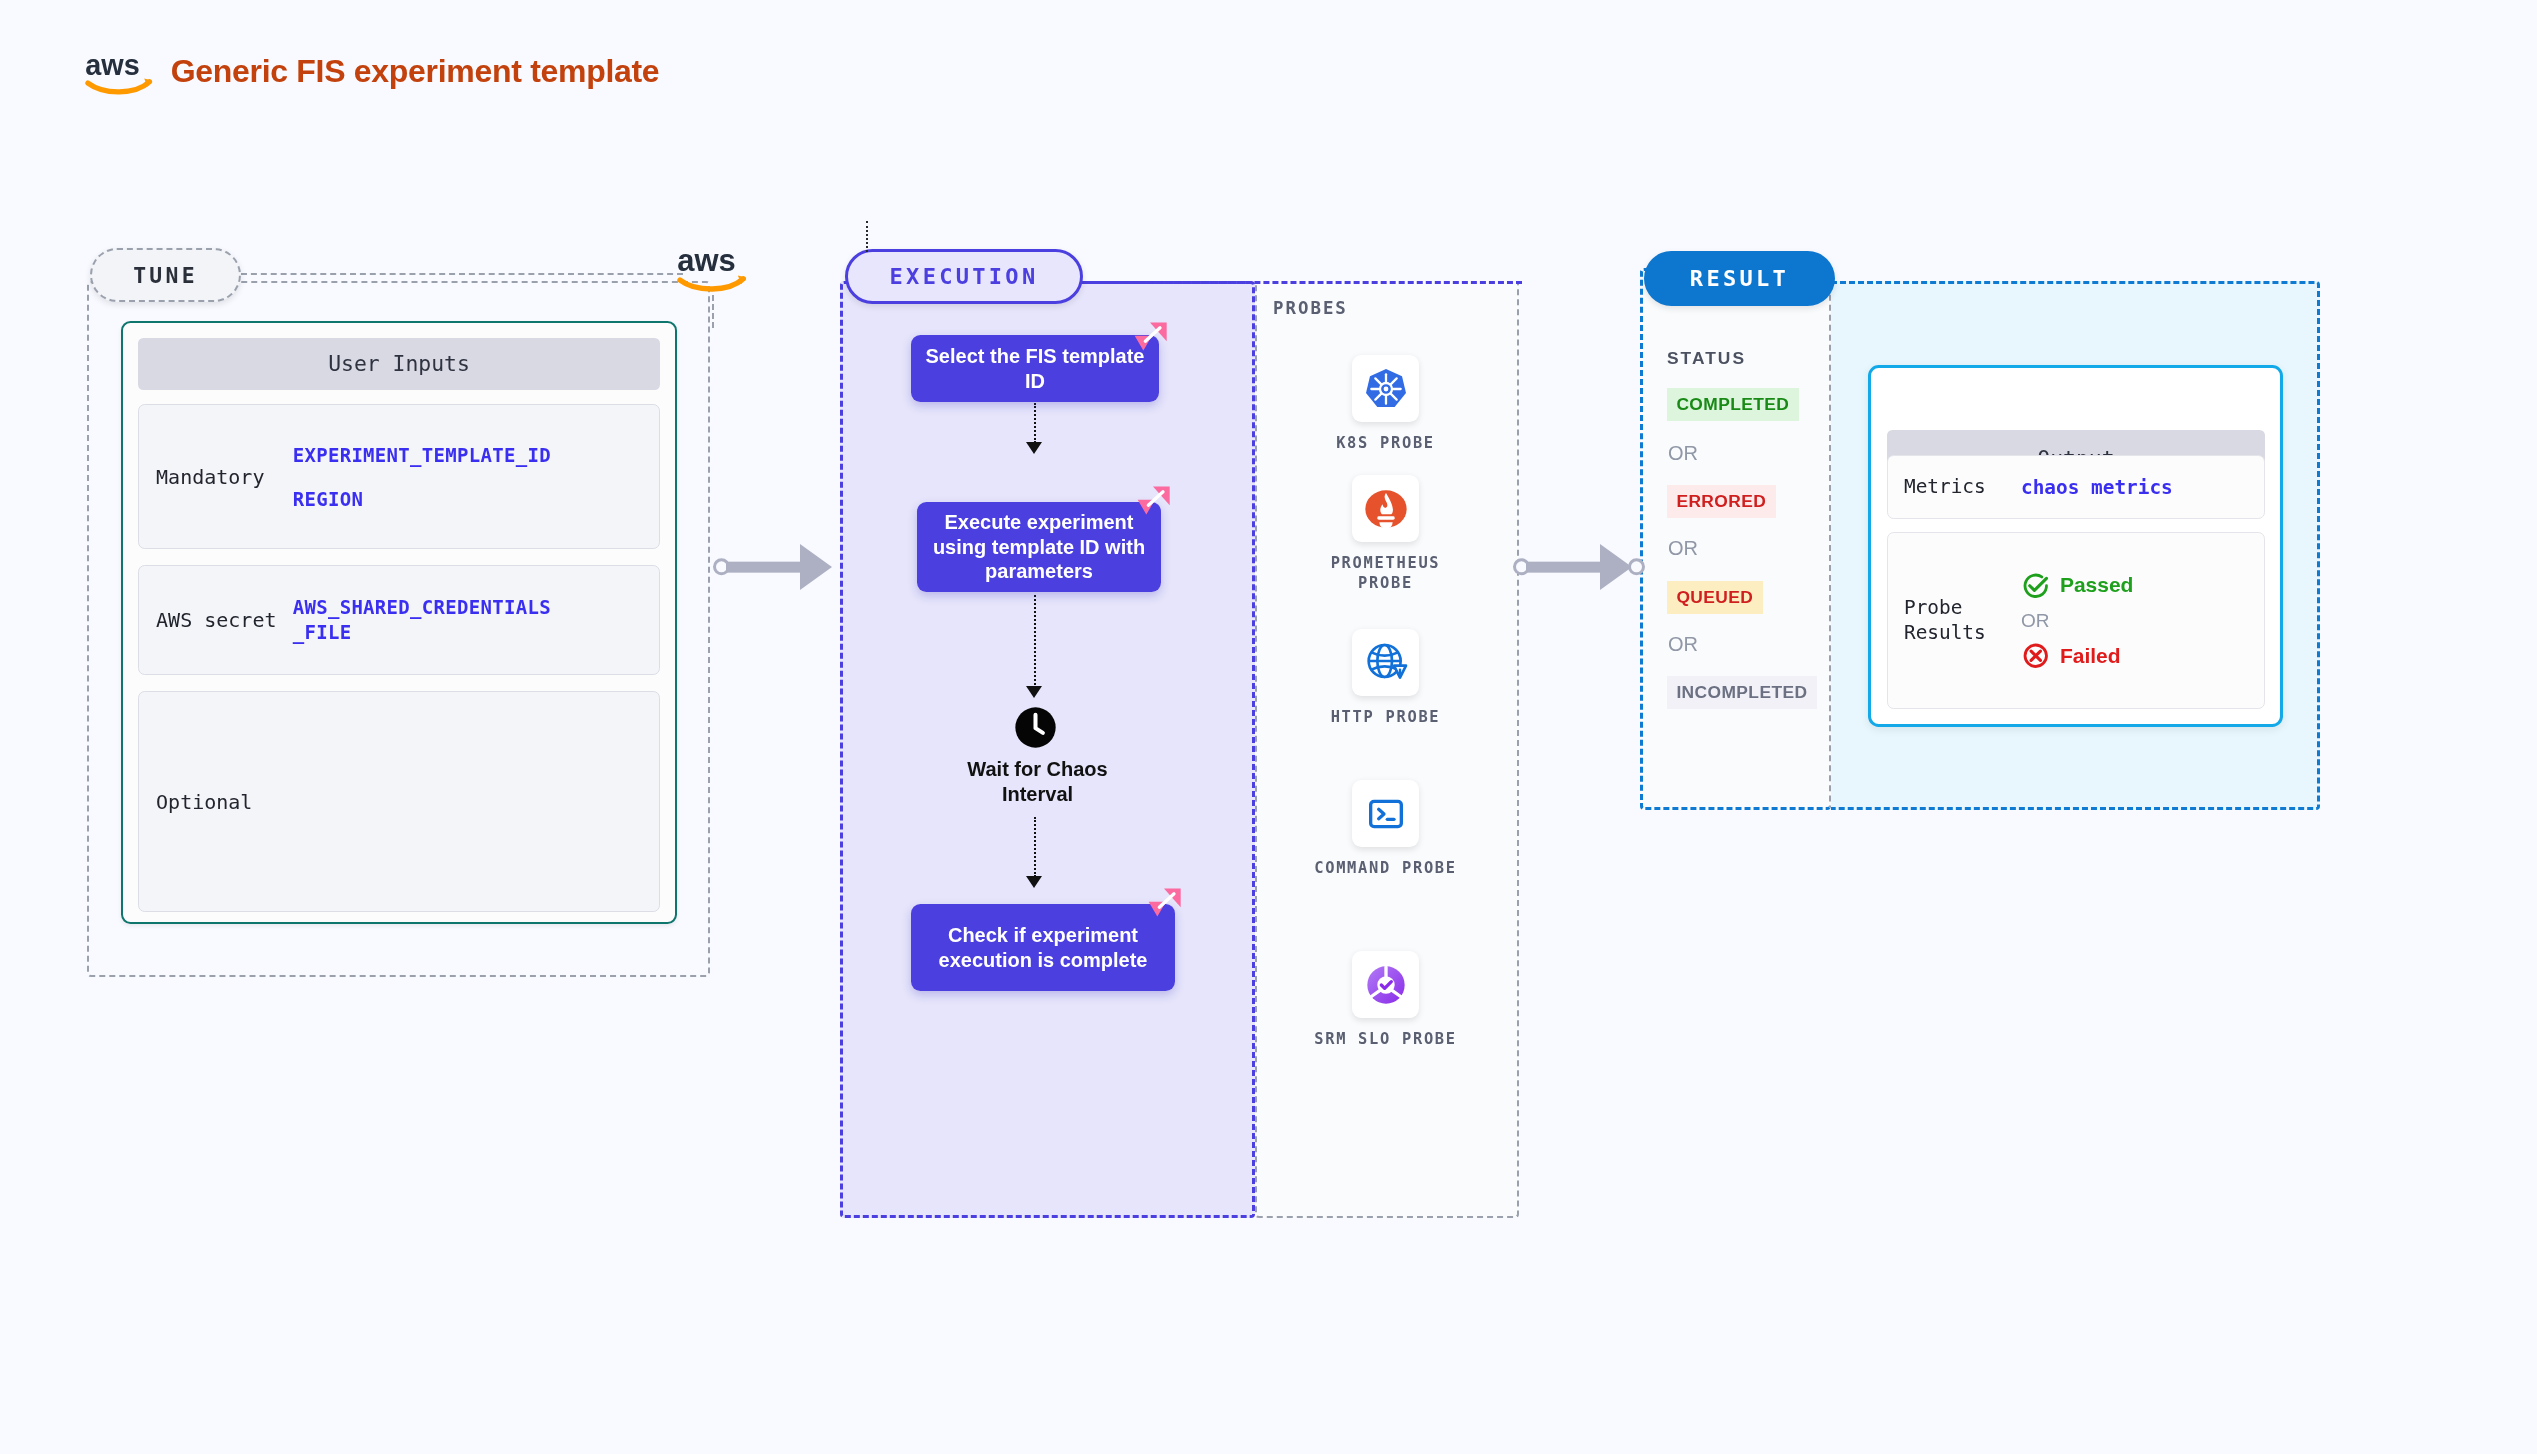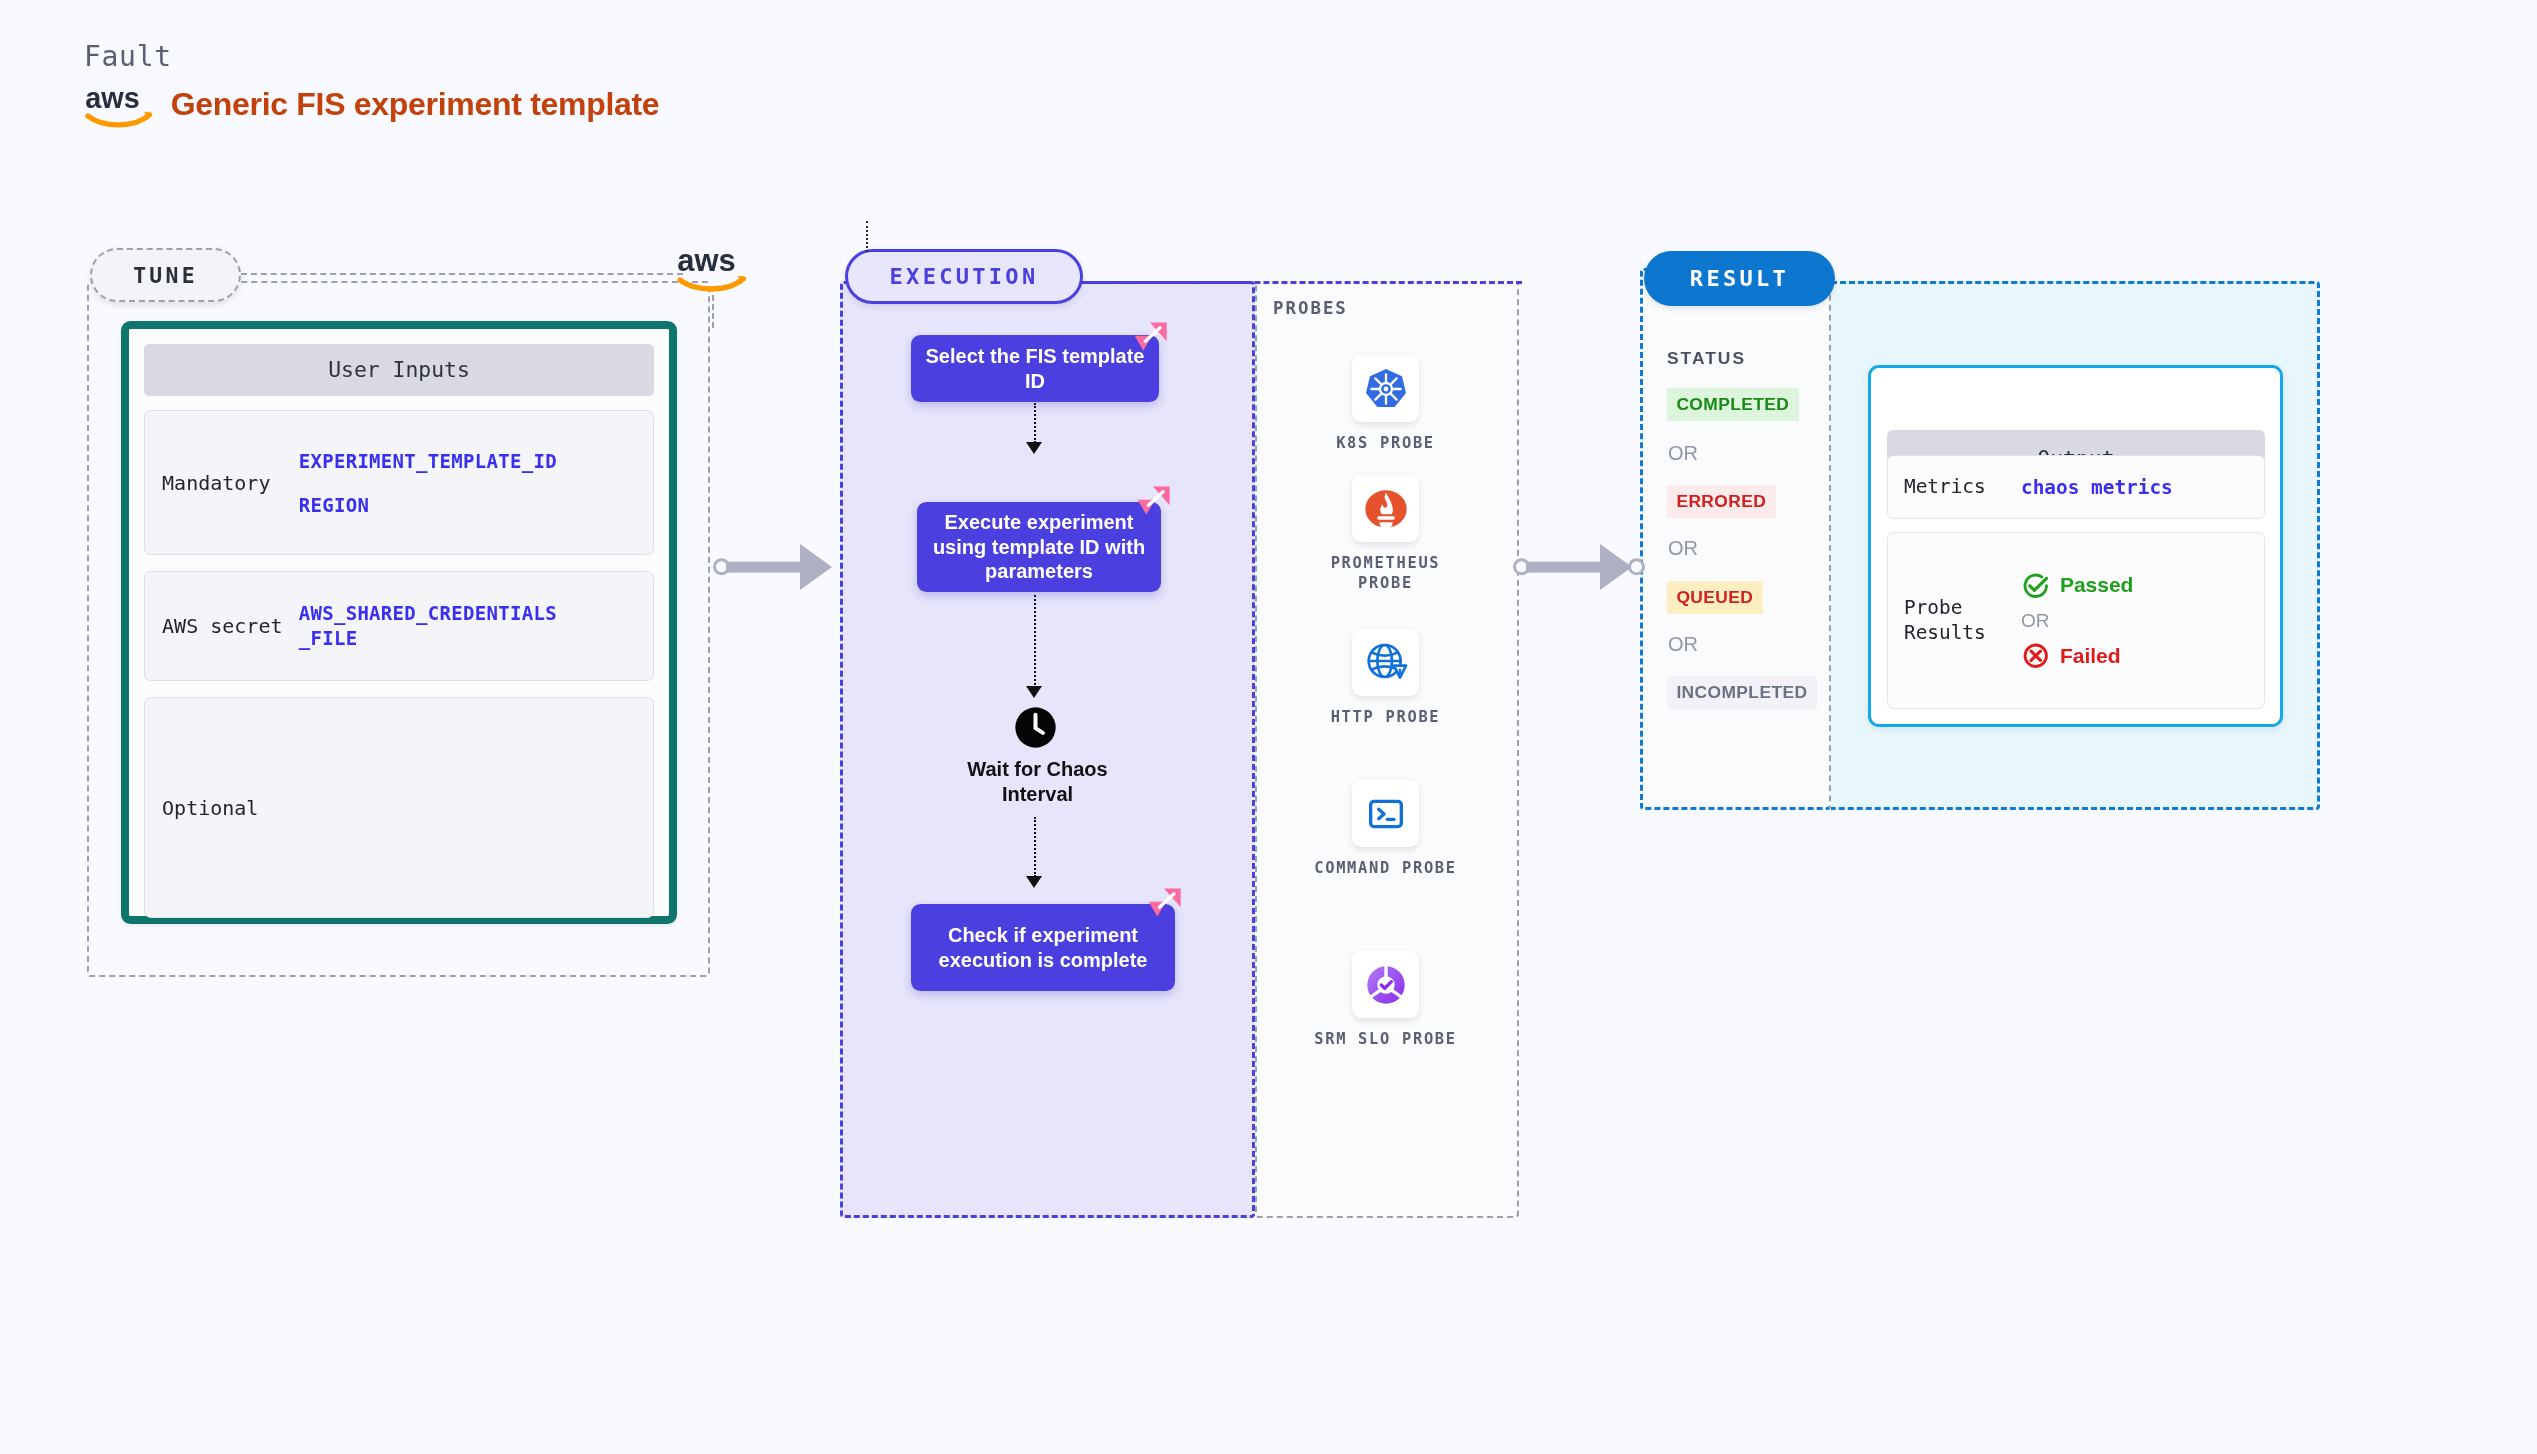--- a/index.html
+++ b/index.html
@@ -46,21 +46,21 @@
     border-top: 2.7px dashed #9aa1ad; z-index: 5;
   }
   #aws-small { position: absolute; left: 676px; top: 241px; width: 74px; height: 54px; z-index: 6; }
   #aws-small-line {
     position: absolute; left: 712px; top: 295px; height: 33px; width: 0;
     border-left: 2.7px dashed #9aa1ad;
   }
 
   .card {
     position: absolute; background: #fcfcfd;
-    border: 8px solid #0f766e; border-radius: 9.4px;
+    border: 2px solid #0f766e; border-radius: 9.4px;
     box-shadow: 0 2px 4px rgba(0,0,0,0.07);
   }
   .card-title {
     background: #d8d9e3; border-radius: 5.4px;
     font-family: "DejaVu Sans Mono", monospace;
     color: #2f3340; text-align: center;
   }
   .subcard {
     background: #f4f5f9; border: 1.3px solid #dcdee6; border-radius: 6.7px;
     display: flex; align-items: center;
@@ -213,21 +213,20 @@
     position: absolute; top: 50%; transform: translateY(-50%);
     width: 0; height: 0;
     border-top: 23.4px solid transparent; border-bottom: 23.4px solid transparent;
     border-left: 32px solid #adb0c2;
   }
 </style>
 </head>
 <body>
 
 <div id="header">
-  <div id="fault-label">Fault</div>
   <div id="header-row">
     <svg id="aws-logo" viewBox="0 0 110 74">
       <text x="2" y="42" font-family="Liberation Sans, sans-serif" font-size="44" font-weight="bold" fill="#252f3e">aws</text>
       <path d="M6 54 C 30 72, 78 72, 100 52" stroke="#ff9900" stroke-width="8" fill="none" stroke-linecap="round"></path>
       <path d="M92 47 L104 50 L97 60 Z" fill="#ff9900"></path>
     </svg>
     <div id="page-title">Generic FIS experiment template</div>
   </div>
 </div>
 

